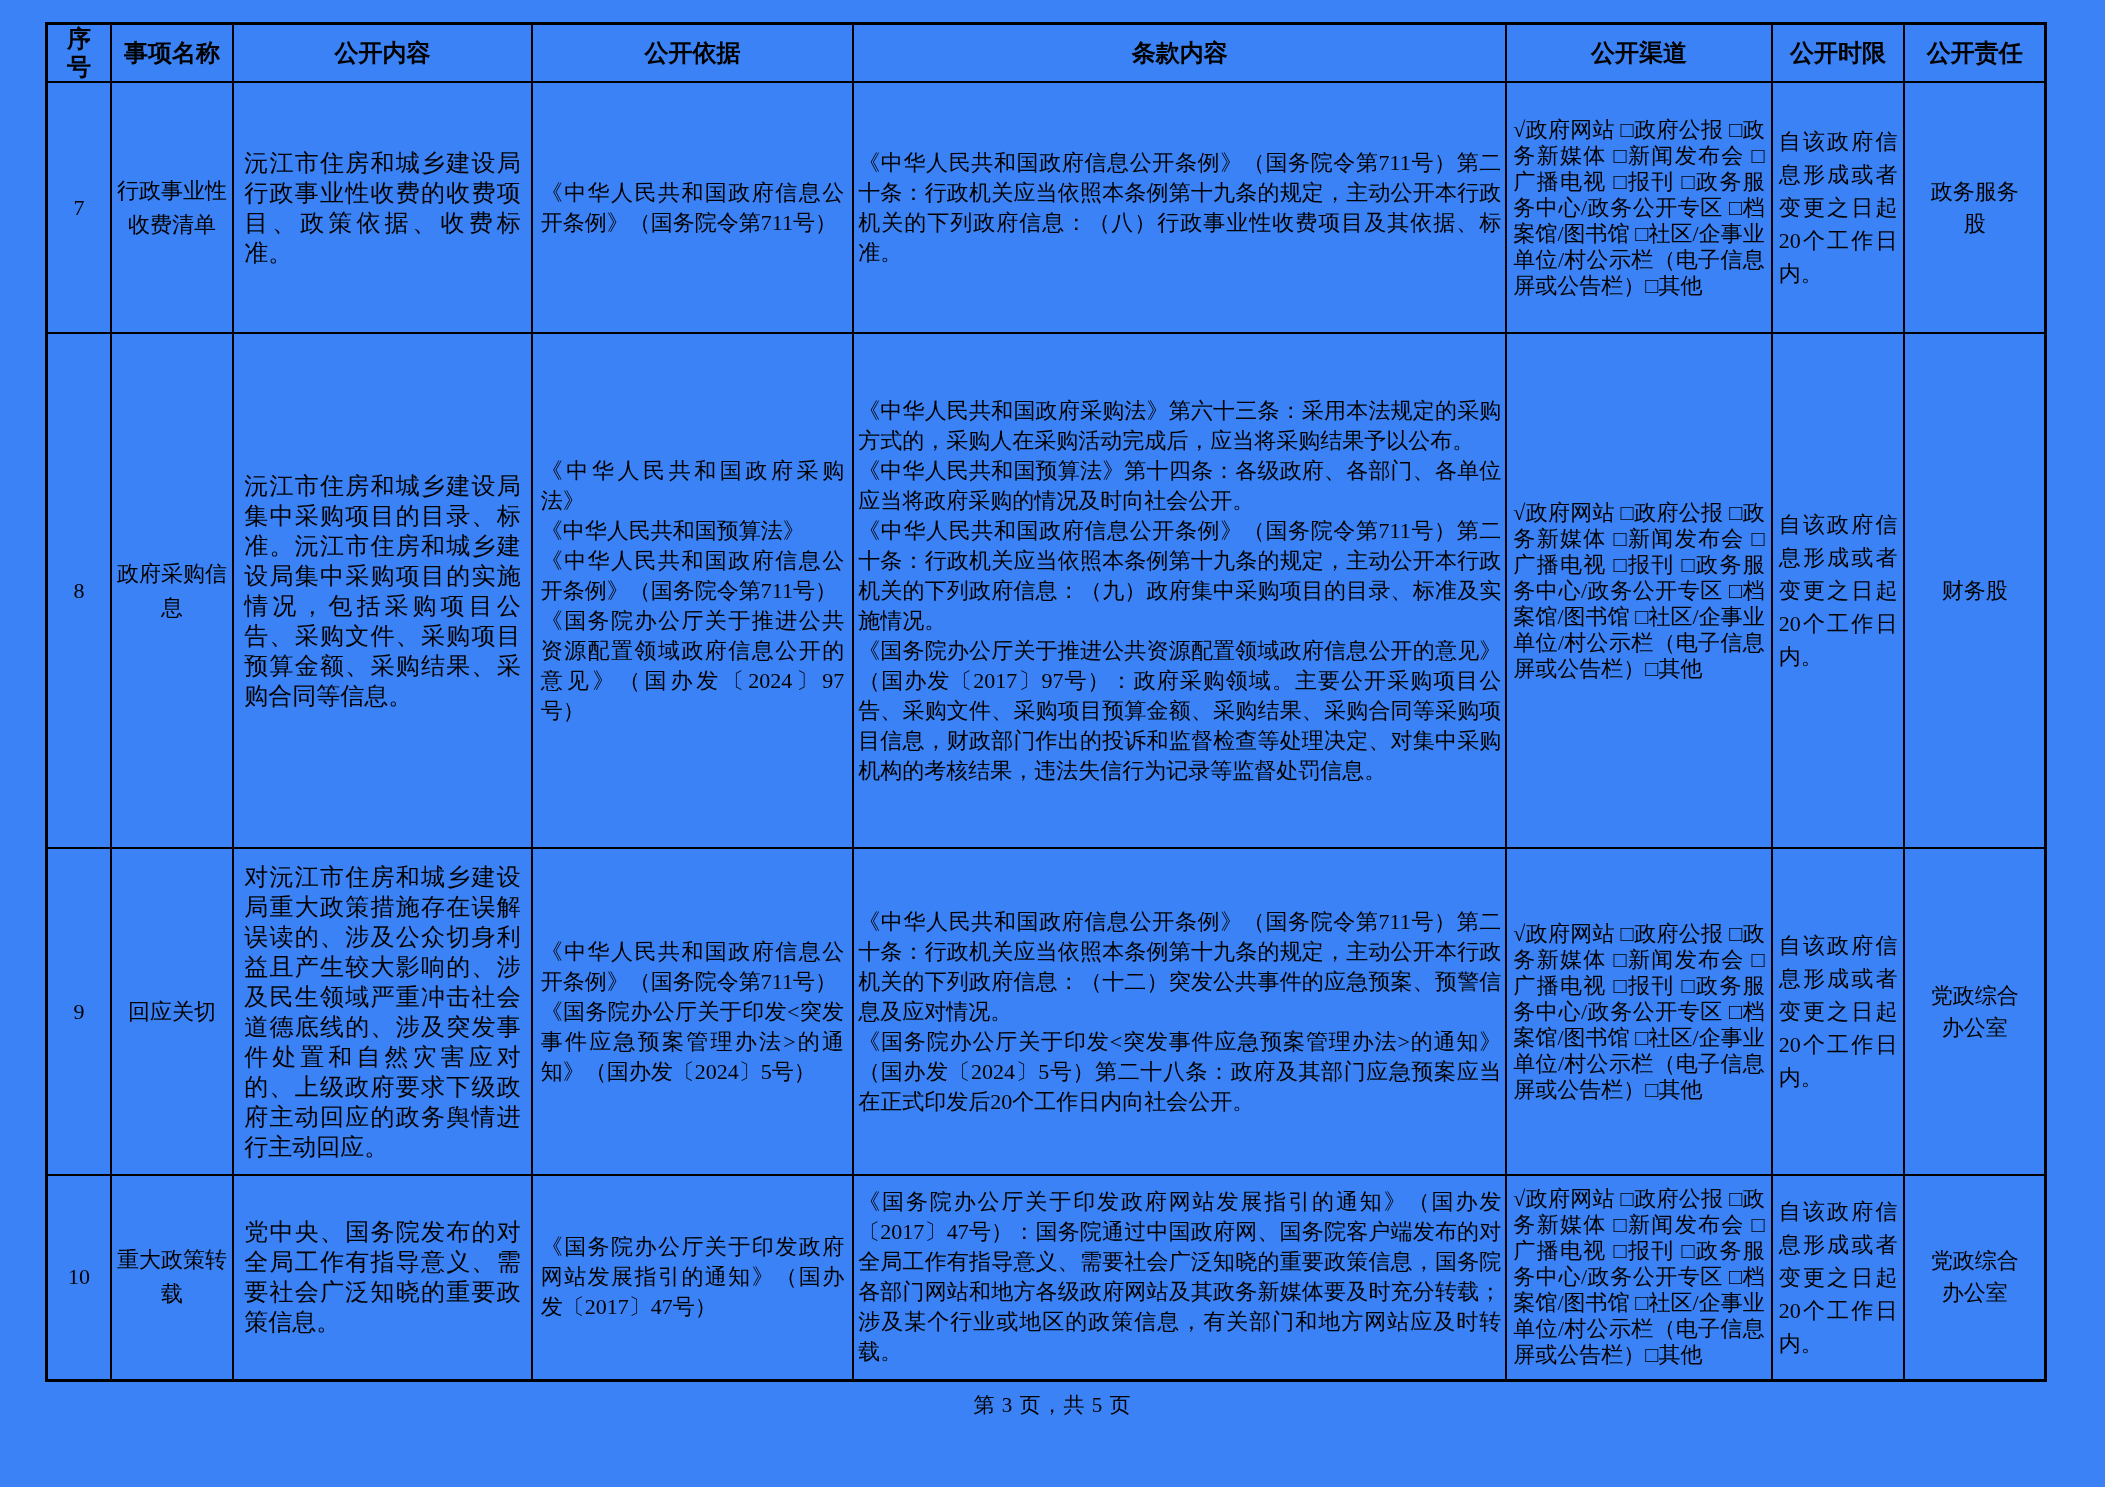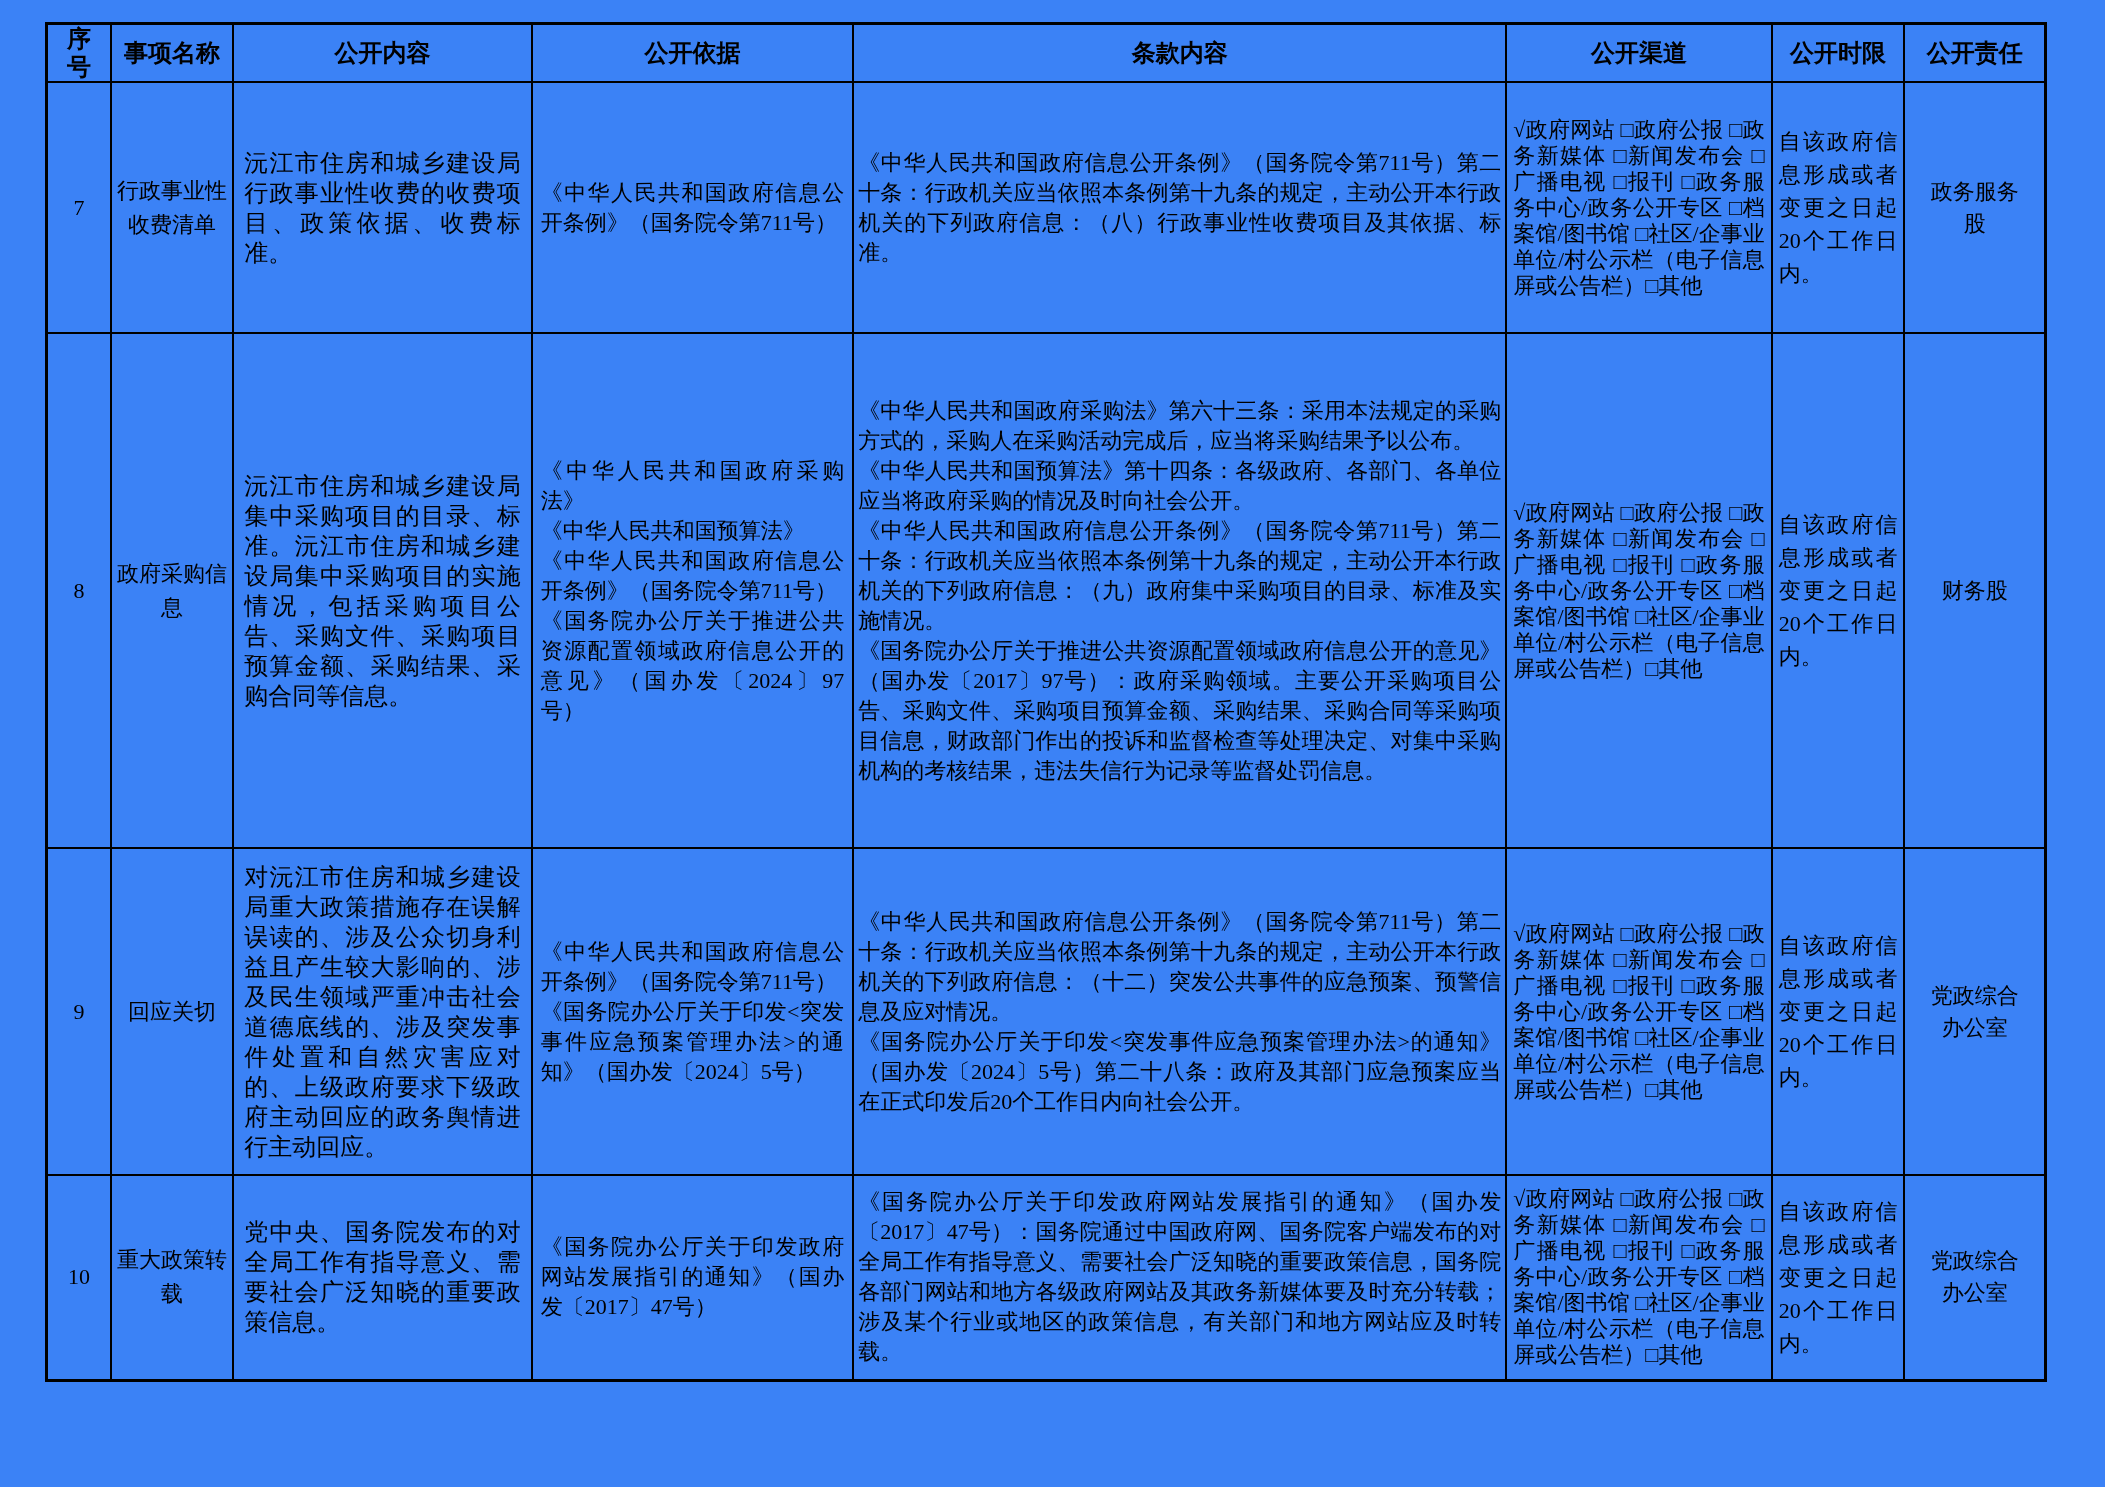--- a/index.html
+++ b/index.html
@@ -122,13 +122,14 @@
           </td>
           <td class="col-clause">
             <div class="para">《国务院办公厅关于印发政府网站发展指引的通知》（国办发〔2017〕47号）：国务院通过中国政府网、国务院客户端发布的对全局工作有指导意义、需要社会广泛知晓的重要政策信息，国务院各部门网站和地方各级政府网站及其政务新媒体要及时充分转载；涉及某个行业或地区的政策信息，有关部门和地方网站应及时转载。</div>
           </td>
           <td class="col-channel">√政府网站 □政府公报 □政务新媒体 □新闻发布会 □广播电视 □报刊 □政务服务中心/政务公开专区 □档案馆/图书馆 □社区/企事业单位/村公示栏（电子信息屏或公告栏）□其他</td>
           <td class="col-limit">自该政府信息形成或者变更之日起20个工作日内。</td>
           <td class="col-duty">党政综合办公室</td>
         </tr>
       </tbody>
   </table>
+  <div class="footer">第 3 页，共 5 页</div>
 </div>
 
 </body></html>

